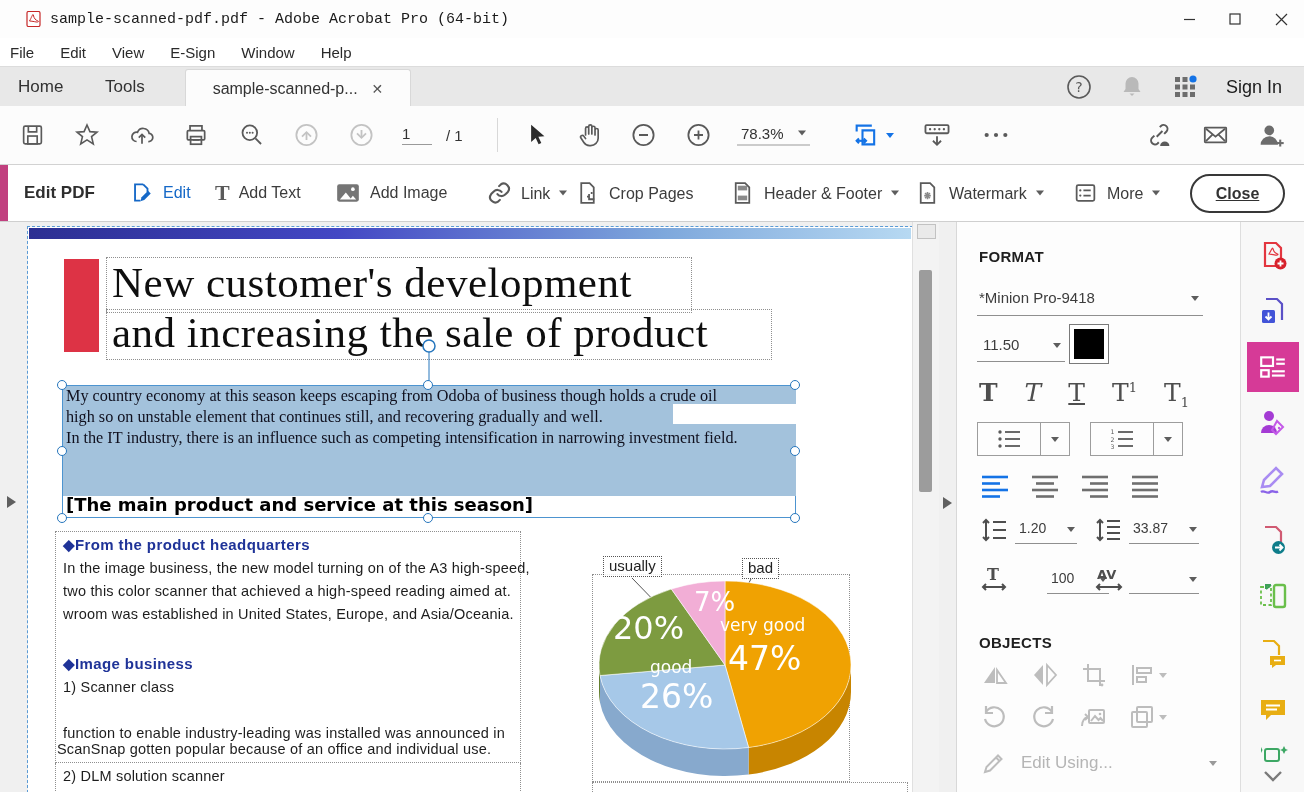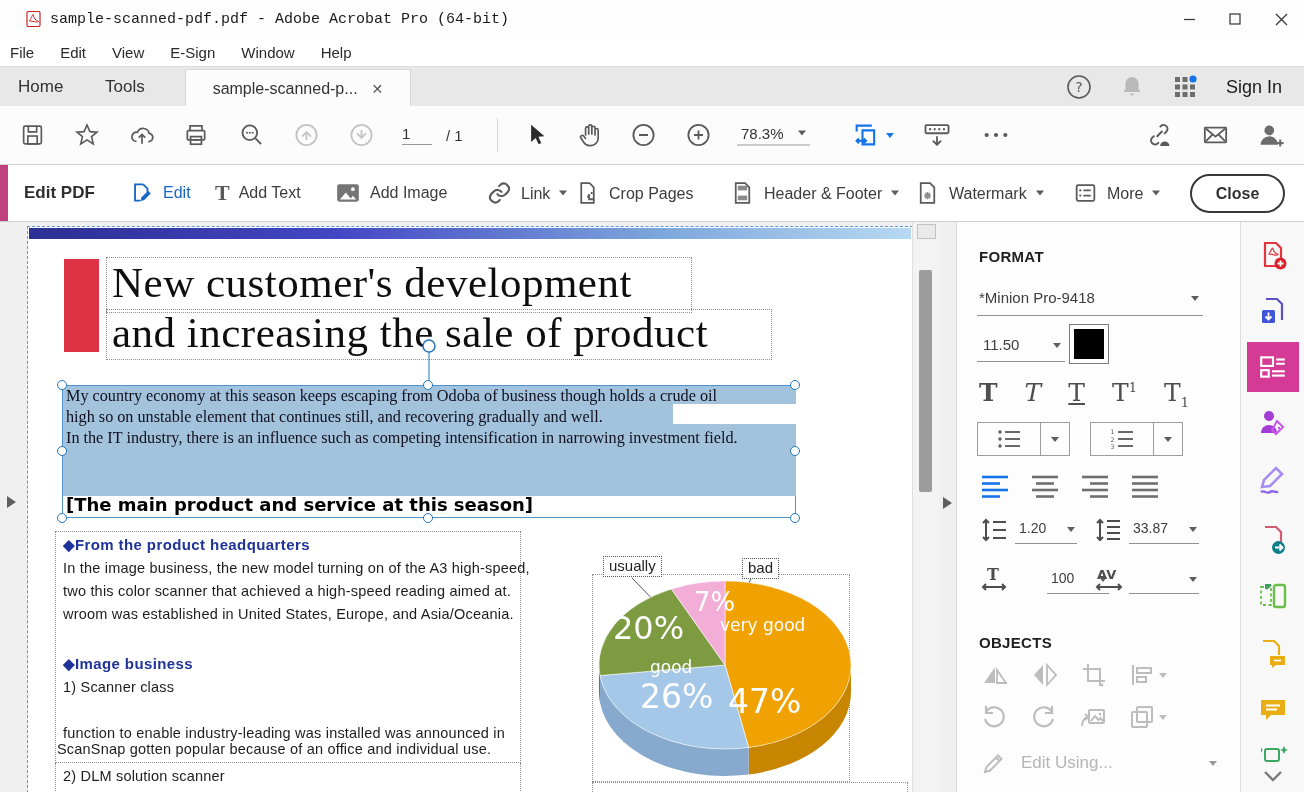--- a/index.html
+++ b/index.html
@@ -48,21 +48,21 @@
   
   .editbar { position:absolute; left:0; top:165px; width:1304px; height:57px; background:#fff;
     border-bottom:1px solid #cfcfcf; }
   .editbar .accent { position:absolute; left:0; top:0; width:8px; height:56px; background:#c1407f; }
   .eb-item { position:absolute; top:50%; transform:translateY(-50%); display:flex; align-items:center;
     gap:9px; font-size:16px; color:#3c3c3c; }
   .eb-title { font-weight:bold; font-size:17px; color:#2e2e2e; }
   .eb-blue { color:#1568c7; }
   .close-btn { position:absolute; right:19px; top:9px; width:95px; height:39px; border:2px solid #383838;
     border-radius:20px; background:#fff; font-weight:bold; font-size:16px; color:#323232;
-    display:flex; align-items:center; justify-content:center; }
+    display:flex; align-items:center; justify-content:center;text-decoration:underline; }
 
   
   .content { position:absolute; left:0; top:222px; width:1304px; height:570px; background:#f0f0f0; }
   .page { position:absolute; left:28px; top:5px; width:884px; height:565px; background:#fff;
     outline:1px dashed #5b9bd5; overflow:hidden; }
   .serif { font-family:"Liberation Serif", serif; }
   .dotted { border:1px dotted #8f8f8f; }
   .doc-title-text { font-size:43px; color:#0e0e0e; letter-spacing:0.5px; }
   .sel-handle { position:absolute; width:10px; height:10px; border-radius:50%; background:#fff;
     border:1.5px solid #2676bd; }
@@ -464,21 +464,21 @@
           <path d="M 266 88 A 126 84 0 0 1 163.61004563780128 170.51212906120986 L 163.61004563780128 197.51212906120986 A 126 84 0 0 0 266 115 Z" fill="#c88500"></path>
           <path d="M 163.61004563780128 170.51212906120986 A 126 84 0 0 1 14.993547634375801 98.52799161940158 L 14.993547634375801 125.52799161940158 A 126 84 0 0 0 163.61004563780128 197.51212906120986 Z" fill="#87a9cd"></path>
           <path d="M 14.993547634375801 98.52799161940158 A 126 84 0 0 1 14 88.00000000000001 L 14 115.00000000000001 A 126 84 0 0 0 14.993547634375801 125.52799161940158 Z" fill="#64802f"></path>
           <path d="M 140 88 L 140 4 A 126 84 0 0 1 163.61004563780128 170.51212906120986 Z" fill="#f0a202" stroke="rgba(255,255,255,0.55)" stroke-width="1"></path>
           <path d="M 140 88 L 163.61004563780128 170.51212906120986 A 126 84 0 0 1 14.993547634375801 98.52799161940158 Z" fill="#a6c8e8" stroke="rgba(255,255,255,0.55)" stroke-width="1"></path>
           <path d="M 140 88 L 14.993547634375801 98.52799161940158 A 126 84 0 0 1 86.35180926280081 11.994527592854368 Z" fill="#7d9b40" stroke="rgba(255,255,255,0.55)" stroke-width="1"></path>
           <path d="M 140 88 L 86.35180926280081 11.994527592854368 A 126 84 0 0 1 139.99999999999997 4 Z" fill="#f2aed6" stroke="rgba(255,255,255,0.55)" stroke-width="1"></path>
         </svg>
 
       <div class="pie-label nowrap" style="left:692px;top:388px;font-size:17px;">very good</div>
-      <div class="pie-label nowrap" style="left:700px;top:412px;font-size:33px;margin-top:43px;">47%</div>
+      <div class="pie-label nowrap" style="left:700px;top:412px;font-size:33px;">47%</div>
       <div class="pie-label nowrap" style="left:622px;top:430px;font-size:17px;">good</div>
       <div class="pie-label nowrap" style="left:612px;top:450px;font-size:33px;">26%</div>
       <div class="pie-label nowrap" style="left:585px;top:382px;font-size:32px;">20%</div>
       <div class="pie-label nowrap" style="left:666px;top:360px;font-size:26px;">7%</div>
     </div>
 
     <div class="scroll-zone">
       <div class="scroll-btn"></div>
       <div class="scroll-thumb"></div>
     </div>

